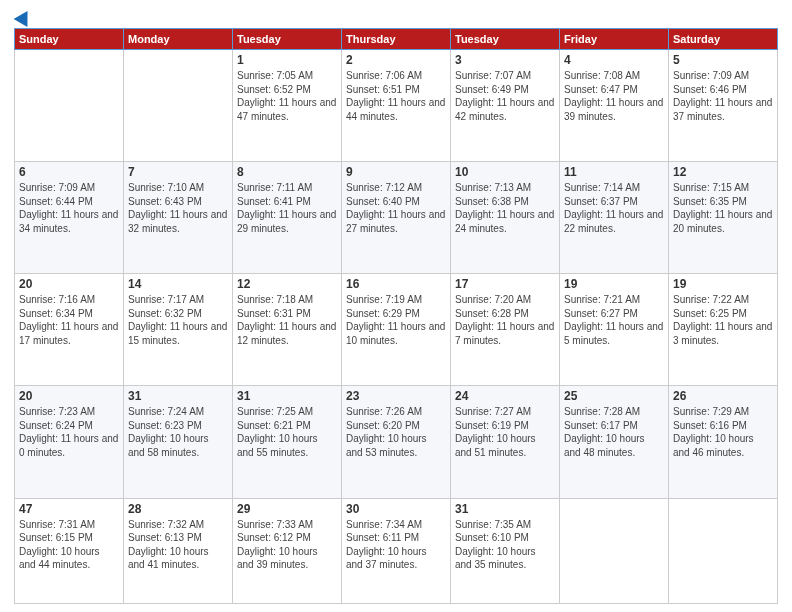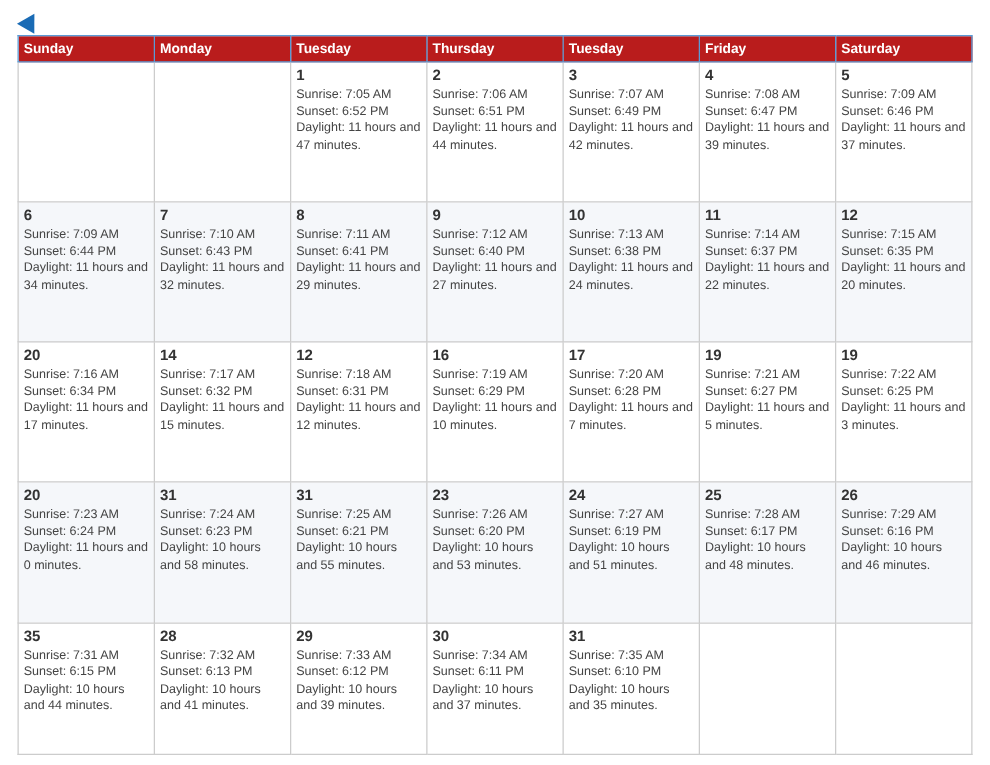--- a/index.html
+++ b/index.html
@@ -242,21 +242,21 @@
             <span class="day-number">25</span>
             <div class="day-info">Sunrise: 7:28 AM<br>Sunset: 6:17 PM<br>Daylight: 10 hours and 48 minutes.</div>
           </td>
           <td>
             <span class="day-number">26</span>
             <div class="day-info">Sunrise: 7:29 AM<br>Sunset: 6:16 PM<br>Daylight: 10 hours and 46 minutes.</div>
           </td>
         </tr>
         <tr class="last-row">
           <td>
-            <span class="day-number">35</span>
+            <span class="day-number">47</span>
             <div class="day-info">Sunrise: 7:31 AM<br>Sunset: 6:15 PM<br>Daylight: 10 hours and 44 minutes.</div>
           </td>
           <td>
             <span class="day-number">28</span>
             <div class="day-info">Sunrise: 7:32 AM<br>Sunset: 6:13 PM<br>Daylight: 10 hours and 41 minutes.</div>
           </td>
           <td>
             <span class="day-number">29</span>
             <div class="day-info">Sunrise: 7:33 AM<br>Sunset: 6:12 PM<br>Daylight: 10 hours and 39 minutes.</div>
           </td>

